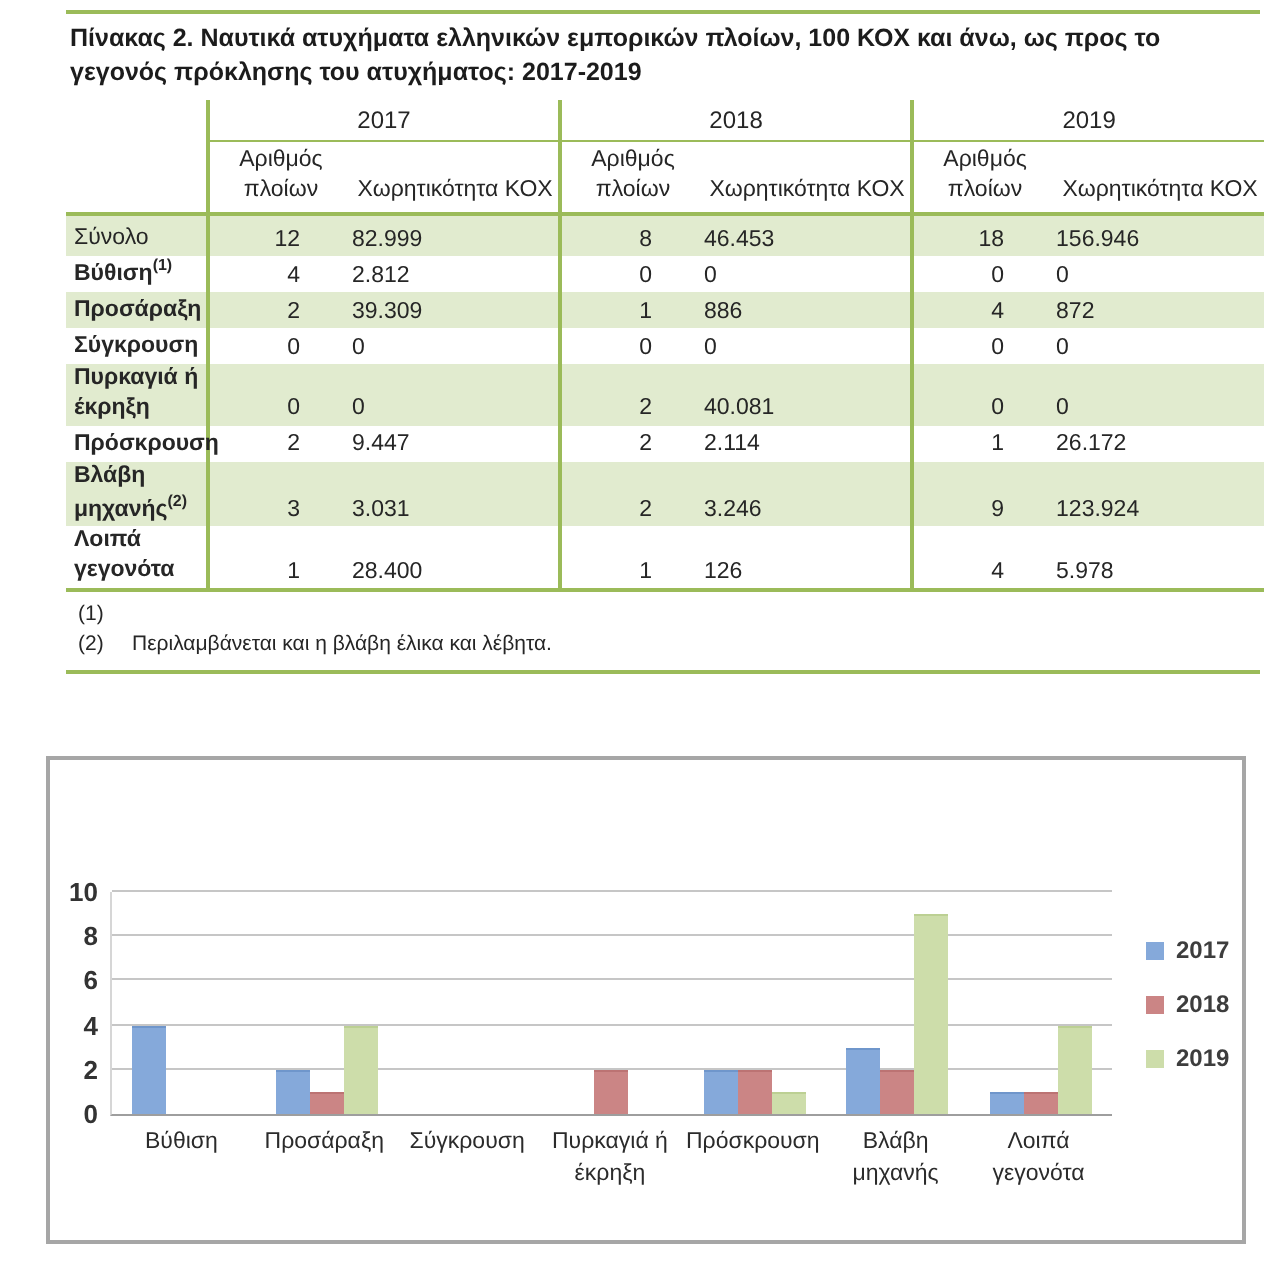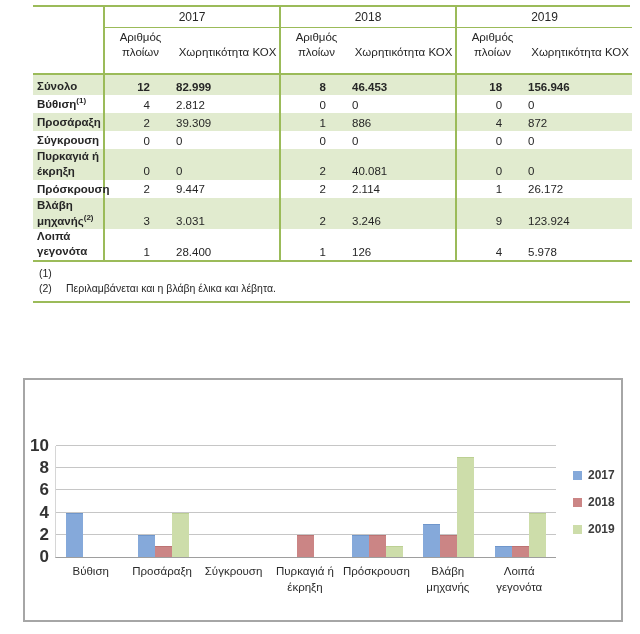--- a/index.html
+++ b/index.html
@@ -9,59 +9,60 @@
   
   .table-block{position:absolute;left:33px;top:5px;width:597px;
                border-top:2px solid var(--table-border);border-bottom:2px solid var(--table-border);}
   .table-title{padding:4px 2px 6px 2px;font-size:12.5px;font-weight:bold;line-height:1.32;color:#1c1c1c;}
   table.stats{border-collapse:collapse;width:100%;font-size:11.5px;table-layout:fixed;
               border-bottom:2px solid var(--table-border);}
   col.c-lbl{width:71px;} col.c-num{width:72px;} col.c-ton{width:104px;}
   th,td{padding:0;font-weight:normal;vertical-align:bottom;}
   .gstart{border-left:2px solid var(--table-border);}
   th.year{text-align:center;height:20px;vertical-align:middle;border-bottom:1px solid var(--table-border);font-size:12px;}
-  th.sub{text-align:center;line-height:1.3;padding:2px 0 13px 0;border-bottom:2px solid var(--table-border);}
+  th.sub{text-align:center;line-height:1.3;padding:2px 0 3px 0;border-bottom:2px solid var(--table-border);}
   td.corner{border-bottom:2px solid var(--table-border);}
   tbody td{height:17px;line-height:1.25;padding-bottom:1px;}
   tbody tr.stripe{background:var(--row-stripe);}
-  tbody tr.total td{font-weight:bold;height:19px;}
+  tbody tr.total td{font-weight:normal;height:19px;}
   td.lbl{font-weight:bold;padding-left:4px;line-height:1.3;}
   td.lbl sup{font-size:8px;font-weight:bold;}
   td.num{text-align:right;padding-right:26px;padding-left:16px;}
   td.ton{padding-right:7px;}
   .footnotes{padding:4px 0 6px 6px;font-size:10.5px;line-height:1.35;}
   .footnote{display:flex;}
   .fn-marker{width:27px;flex:none;}
 
   
   .chart-box{position:absolute;left:23px;top:378px;width:600px;height:244px;box-sizing:border-box;
              border:2px solid var(--chart-frame);background:#fff;}
   .chart-title{margin:11px auto 0 auto;width:482px;text-align:center;
                font-size:11px;font-weight:bold;line-height:1.45;color:#1c1c1c;}
   .plot{position:absolute;left:30px;top:66px;width:500px;height:111px;
         border-left:1px solid #d6d6d6;border-bottom:1px solid #9e9e9e;}
   .gridline{position:absolute;left:0;right:0;height:1px;background:var(--gridline);}
   .ytick{position:absolute;right:calc(100% + 7px);transform:translateY(50%);
-         font-size:17px;font-weight:600;color:#333;}
+         font-size:13px;font-weight:600;color:#333;}
   .bars{position:absolute;left:0;right:0;top:0;bottom:0;display:flex;}
   .bar-group{flex:1;display:flex;align-items:flex-end;justify-content:center;}
   .bar{width:17px;box-sizing:border-box;}
   .xlabels{position:absolute;left:30px;top:184px;width:500px;display:flex;}
   .xlabel{flex:1;text-align:center;font-size:11.5px;line-height:1.35;color:#2b2b2b;}
   .legend{position:absolute;left:548px;top:88px;display:flex;flex-direction:column;gap:13px;}
   .legend-item{display:flex;align-items:center;gap:6px;}
   .swatch{width:9px;height:9px;flex:none;display:inline-block;}
   .legend-label{font-size:12px;font-weight:600;color:#3d3d3d;}
 </style>
 </head>
 <body>
 
 <div class="page">
 
   <section class="table-block">
+    <div class="table-title">Πίνακας 2. Ναυτικά ατυχήματα ελληνικών εμπορικών πλοίων, 100 ΚΟΧ και άνω, ως προς το γεγονός πρόκλησης του ατυχήματος: 2017-2019</div>
 
     <table class="stats">
       <colgroup>
         <col class="c-lbl">
           <col class="c-num">
           <col class="c-ton">
         <col class="c-num">
           <col class="c-ton">
           <col class="c-num">
           <col class="c-ton">

